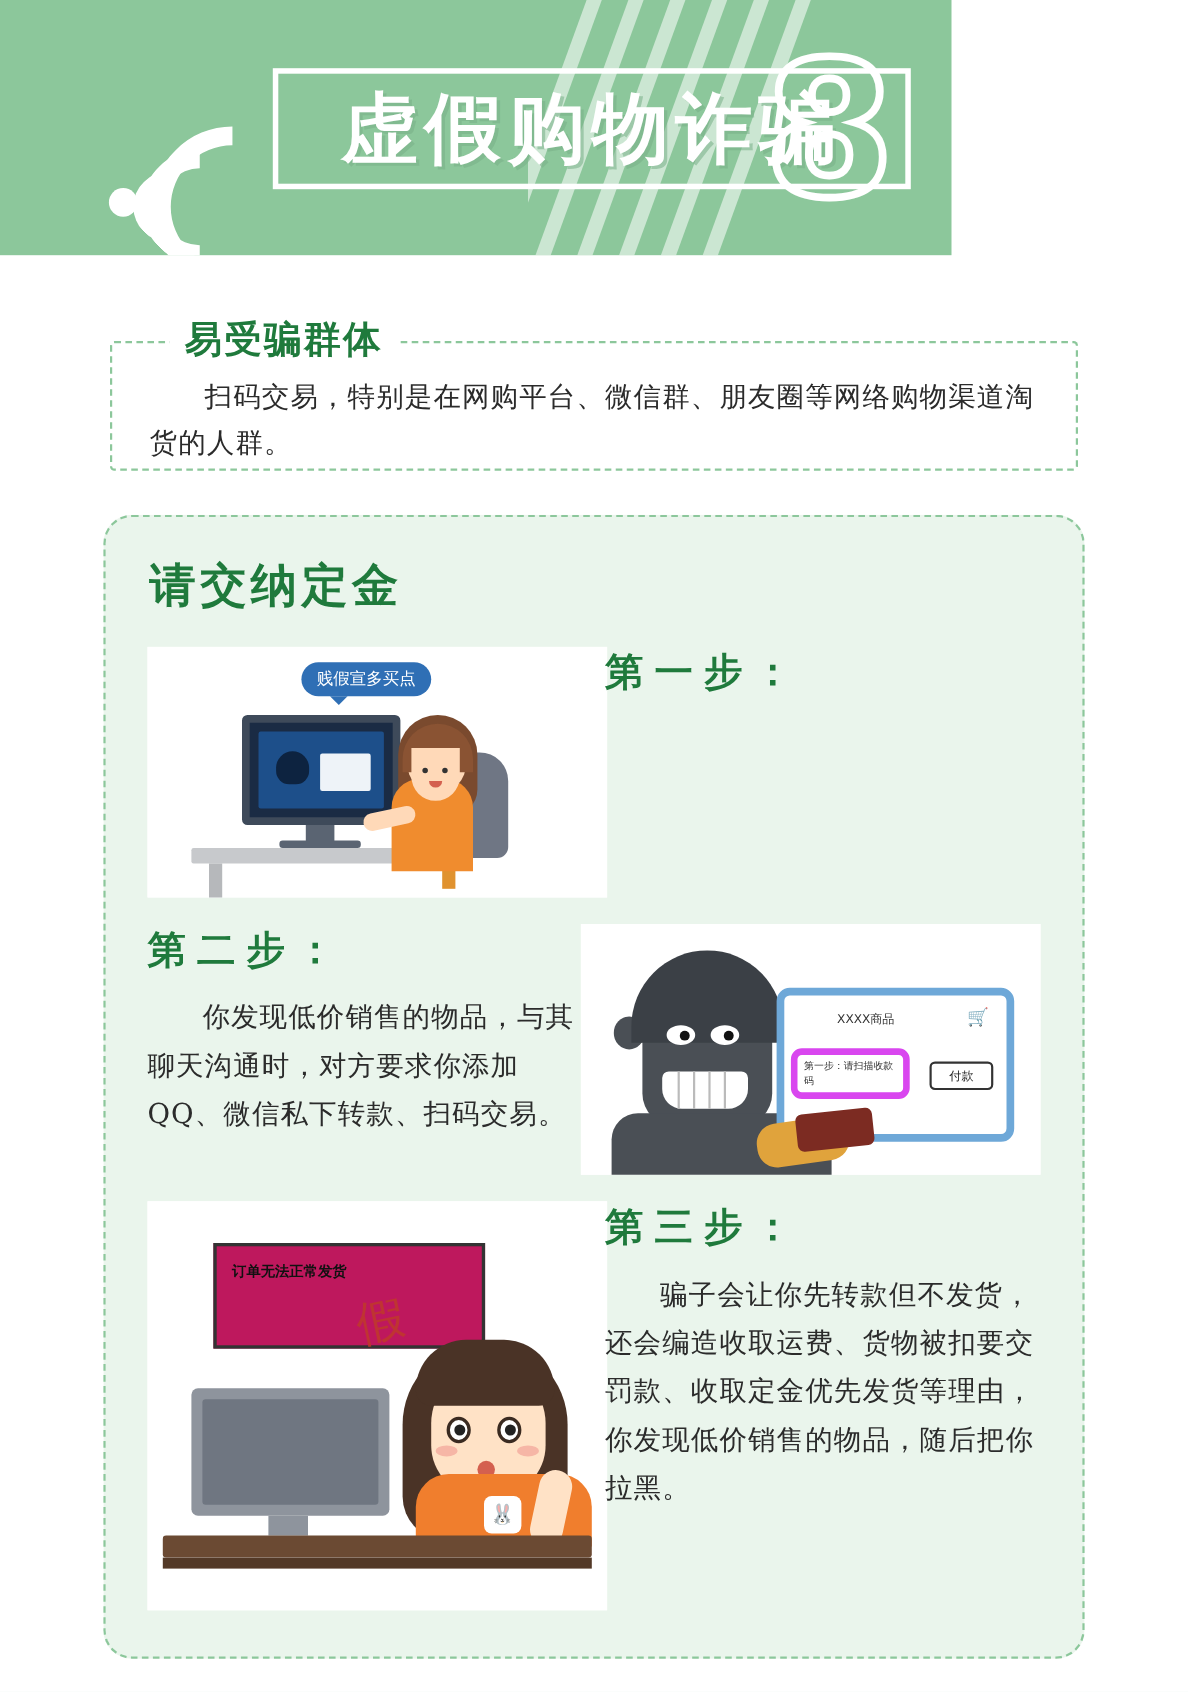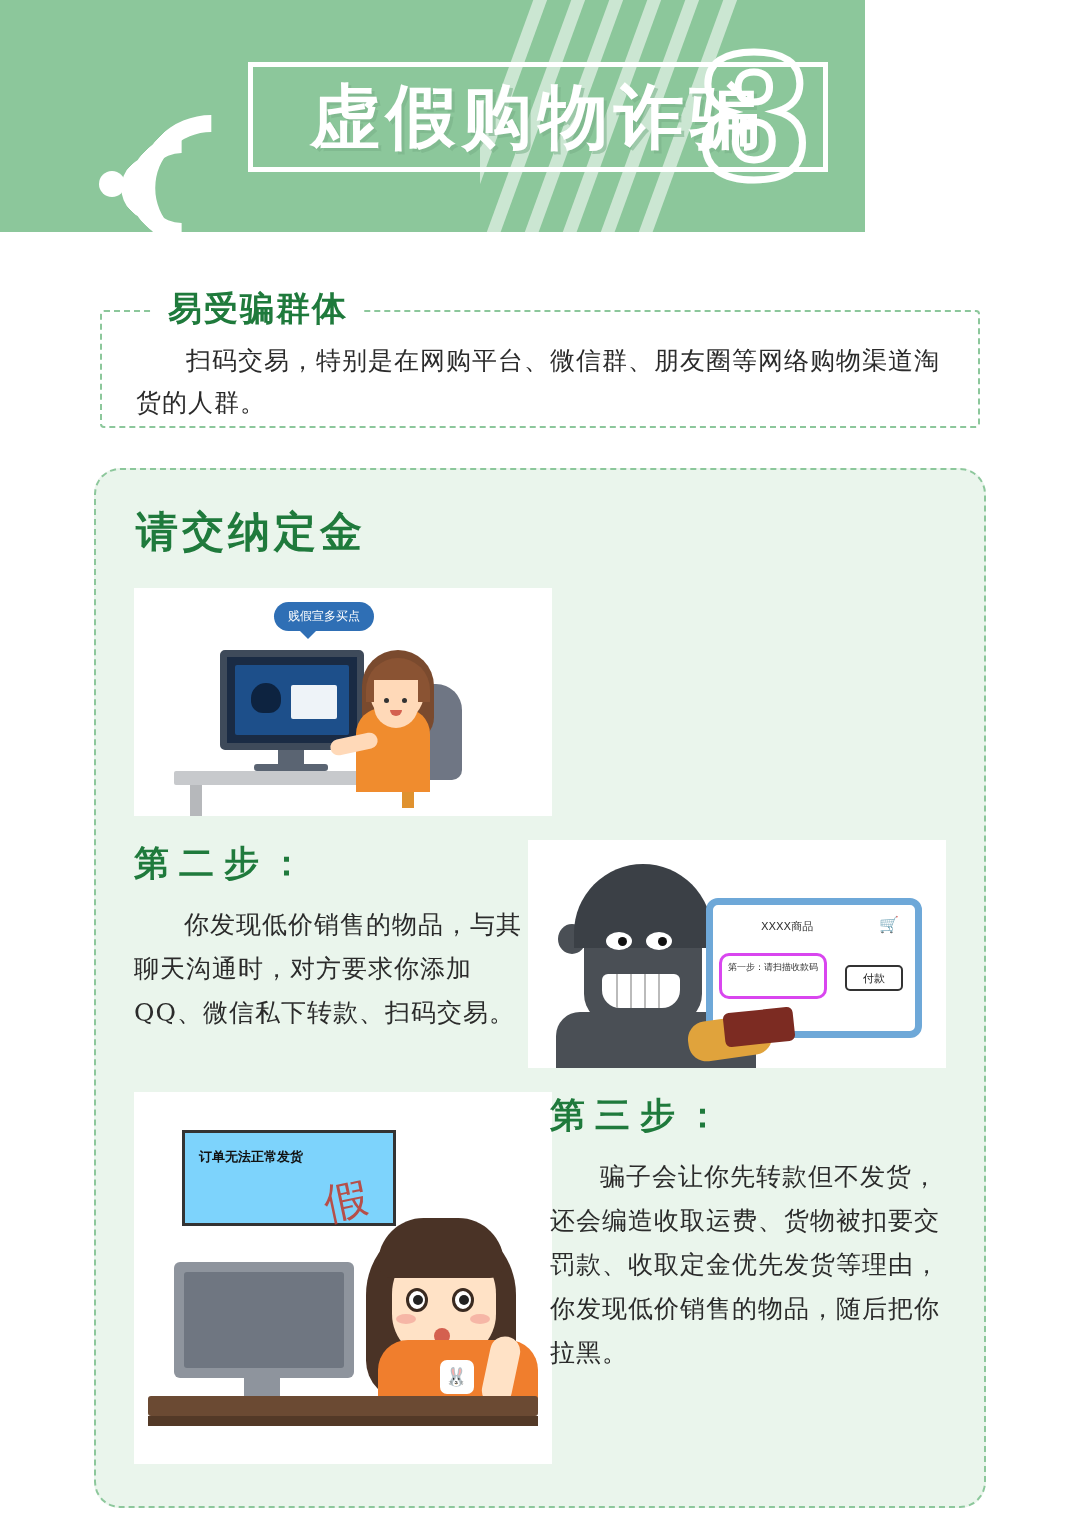--- a/index.html
+++ b/index.html
@@ -208,21 +208,21 @@
     letter-spacing: 1px;
   }
 
   
   .ill1 { position: absolute; inset: 0; background:#fff; }
   .ill1 .bubble {
     position: absolute; left: 140px; top: 14px;
     background: #2f6fb5; color: #fff;
     border-radius: 16px;
     padding: 6px 14px;
-    font-size: 12px;
+    font-size: 15px;
     white-space: nowrap;
     font-family: "DejaVu Sans", sans-serif;
   }
   .ill1 .bubble:after{
     content:""; position:absolute; left: 26px; bottom:-8px;
     border:8px solid transparent; border-top-color:#2f6fb5; border-bottom:0;
   }
   .ill1 .monitor {
     position: absolute; left: 86px; top: 62px;
     width: 144px; height: 100px;
@@ -317,21 +317,21 @@
   }
   .ill2 .tb-title{
     position:absolute; left:48px; top:14px; font-size:11px; color:#333;
     font-family:"DejaVu Sans", sans-serif;
   }
   .ill2 .cart{
     position:absolute; right:16px; top:10px; font-size:16px; color:#e05a2b;
   }
   .ill2 .speech{
     position:absolute; left:6px; top:48px; width:108px; height:46px;
-    background:#fff; border:3px solid #d946ef; border-radius:10px;
+    background:#fff; border:6px solid #d946ef; border-radius:10px;
     font-size:9px; color:#333; padding:5px 6px; line-height:13px;
     font-family:"DejaVu Sans", sans-serif;
   }
   .ill2 .paybtn{
     position:absolute; right:12px; top:60px; width:58px; height:26px;
     background:#fff; border:2px solid #333; border-radius:5px;
     font-size:11px; color:#222; display:flex; align-items:center; justify-content:center;
     font-family:"DejaVu Sans", sans-serif;
   }
   .ill2 .hand{
@@ -339,22 +339,22 @@
     background:#e0a33c; border-radius:18px; transform:rotate(-8deg);
   }
   .ill2 .wallet{
     position:absolute; left:196px; top:170px; width:70px; height:34px;
     background:#7c2b22; border-radius:6px; transform:rotate(-6deg);
   }
 
   
   .ill3 { position:absolute; inset:0; background:#fff; }
   .ill3 .note{
-    position:absolute; left:48px; top:38px; width:214px; height:96px;
-    background:#7dd3fc; border:3px solid #333;
+    position:absolute; left:60px; top:38px; width:247px; height:96px;
+    background:#be185d; border:3px solid #333;
   }
   .ill3 .note p{
     margin:0; padding:12px 10px 0 14px;
     font-size:13px; line-height:24px; color:#111; font-weight:bold;
     font-family:"DejaVu Sans", sans-serif;
   }
   .ill3 .stamp{
     position:absolute; left:190px; top:80px;
     font-size:44px; color:#c0392b; font-family:"DejaVu Sans", sans-serif;
     transform:rotate(-12deg); opacity:.85;
@@ -454,20 +454,21 @@
         <div class="head"></div>
         <div class="hair2"></div>
         <div class="face"></div>
         <div class="eye l"></div>
         <div class="eye r"></div>
         <div class="mouth"></div>
         <div class="arm"></div>
       </div>
     </div>
     <div class="step-text text-right">
+      <div class="step-head">第一步：</div>
     </div>
   </div>
 
   <div class="step step2">
     <div class="step-pic pic-right">
       <div class="ill2">
         <div class="ear"></div>
         <div class="thief-head"></div>
         <div class="hood"></div>
         <div class="eye2 l"></div>

